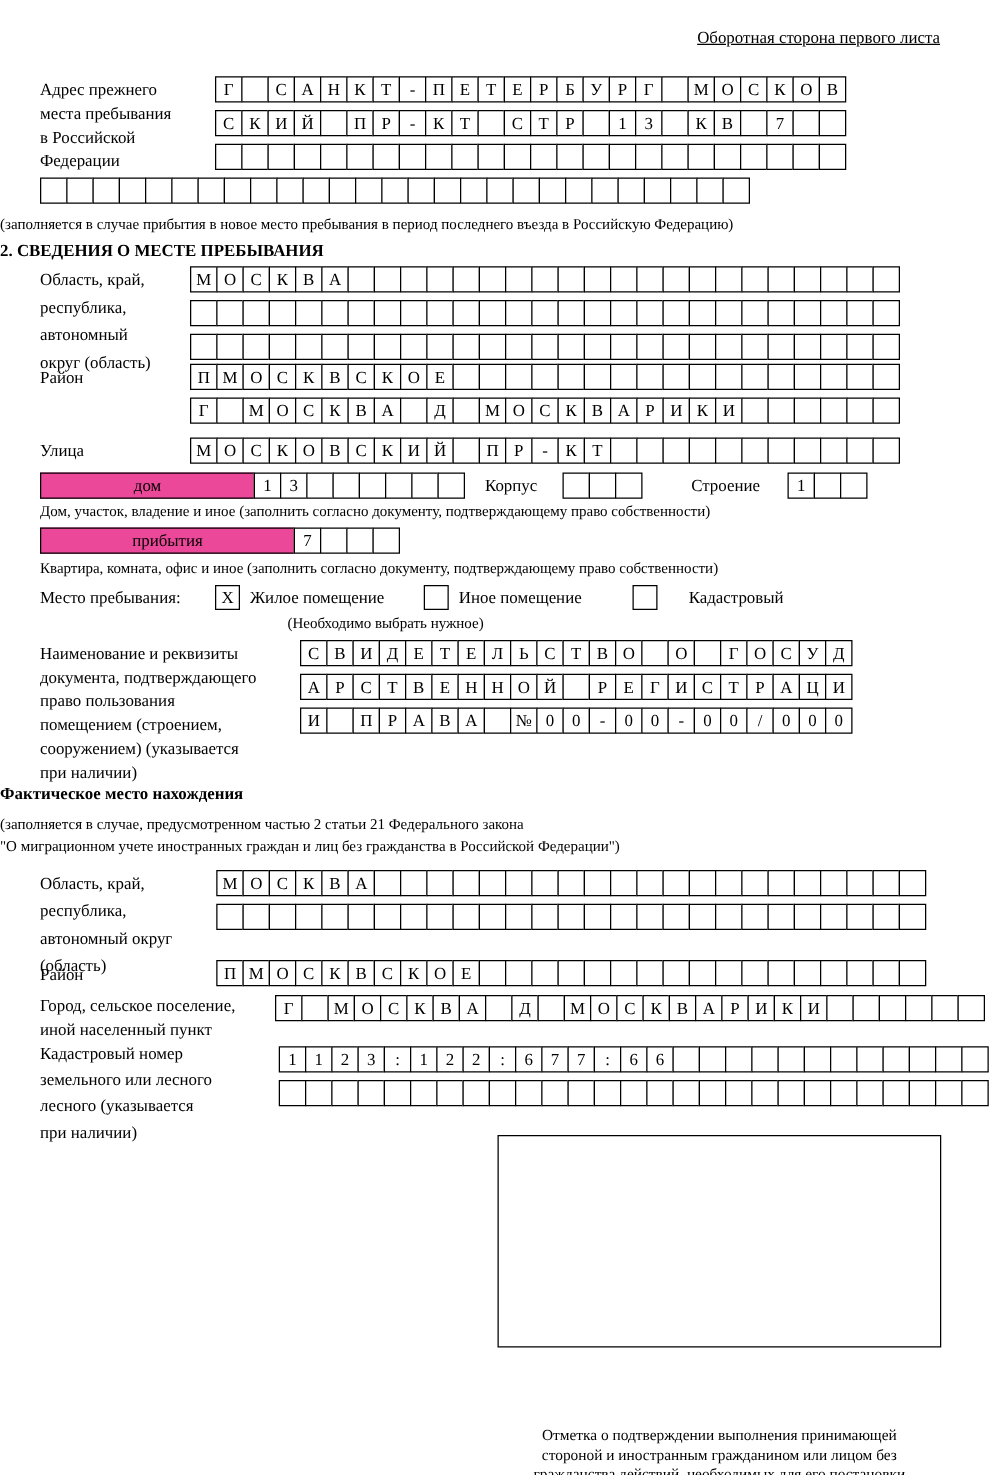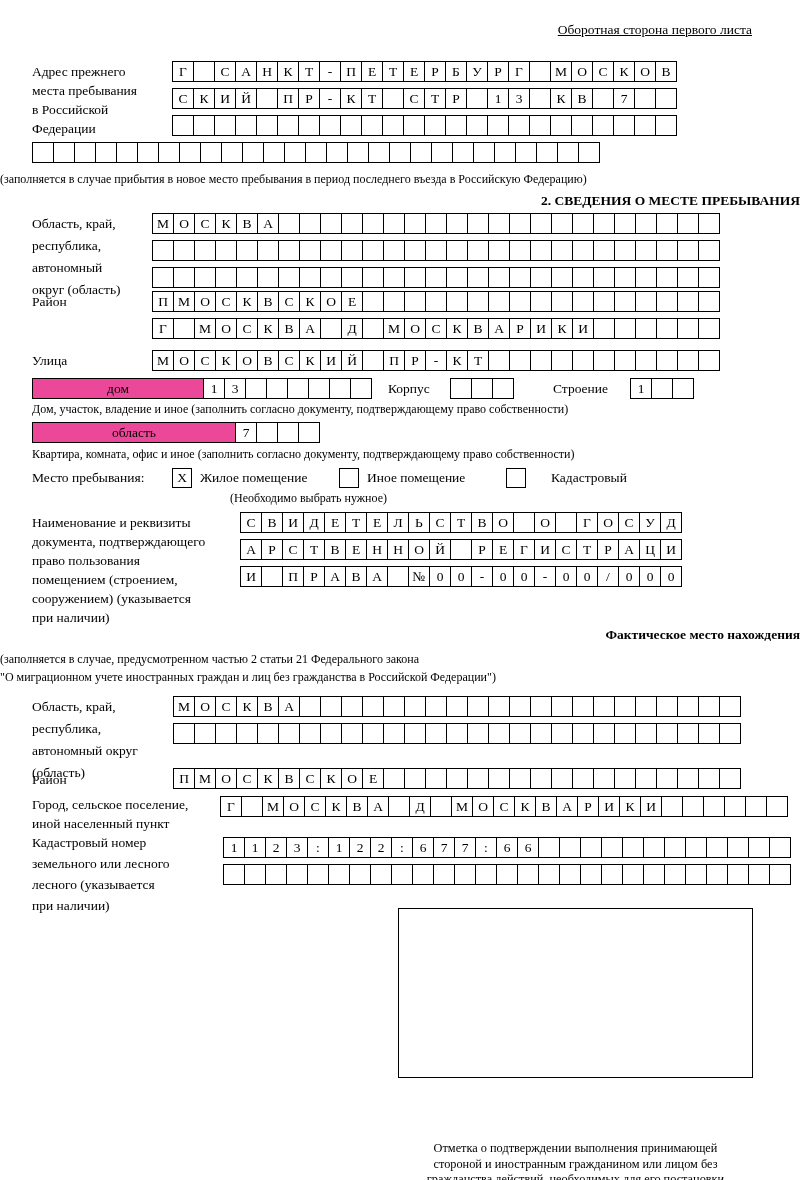--- a/index.html
+++ b/index.html
@@ -11,21 +11,21 @@
     position:relative;
     overflow:hidden;
   }
   .page{position:relative;width:800px;height:1180px;}
   .hdr-right{
     position:absolute;right:48px;top:22px;
     font-size:13.5px;
     text-decoration:underline;
   }
   .section-title{
-    text-align:right;font-weight:bold;font-size:13.5px;
+    text-align:left;font-weight:bold;font-size:13.5px;
   }
   .small{font-size:12px;}
   .row{position:absolute;display:flex;align-items:center;}
   .cells{display:flex;}
   .cell{
     width:22px;height:21px;
     border:1px solid #000;
     margin-right:-1px;
     box-sizing:border-box;
     font-size:13.5px;
@@ -410,21 +410,21 @@
   <div class="lbl-block" style="left:553px;top:379px;">Строение</div>
   <div class="row" style="left:630px;top:378px;">
     <div class="cells">
         <div class="cell">1</div>
         <div class="cell"></div>
         <div class="cell"></div>
       </div>
   </div>
   <div class="small" style="position:absolute;left:32px;top:402px;">Дом, участок, владение и иное (заполнить согласно документу, подтверждающему право собственности)</div>
 
-  <div class="wideline" style="position:absolute;left:32px;top:422px;width:204px;">область</div>
+  <div class="wideline" style="position:absolute;left:32px;top:422px;width:204px;">прибытия</div>
   <div class="row" style="left:235px;top:422px;">
     <div class="cells">
         <div class="cell">7</div>
         <div class="cell"></div>
         <div class="cell"></div>
         <div class="cell"></div>
       </div>
   </div>
   <div class="small" style="position:absolute;left:32px;top:447px;">Квартира, комната, офис и иное (заполнить согласно документу, подтверждающему право собственности)</div>
 

